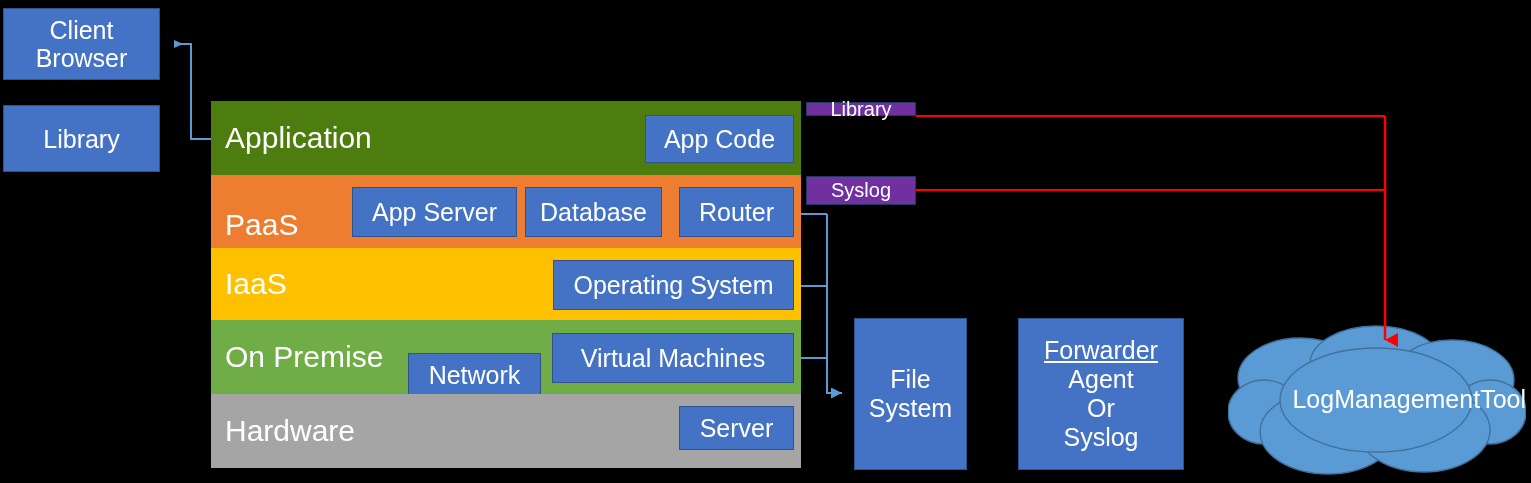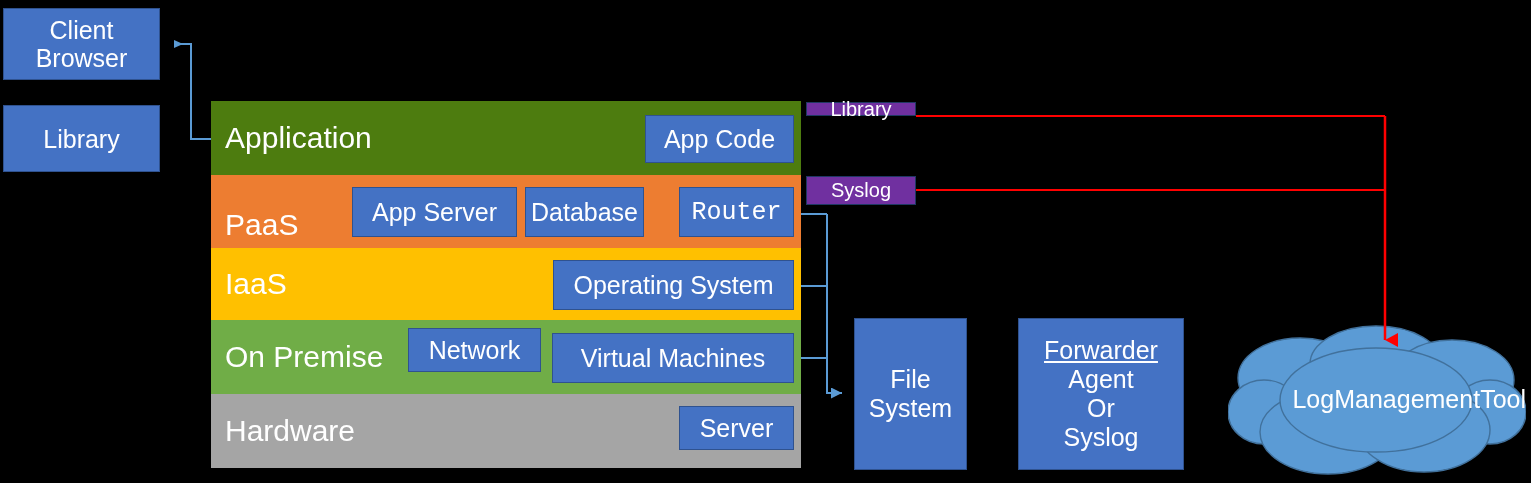--- a/index.html
+++ b/index.html
@@ -134,38 +134,38 @@
   <div class="inner-box" style="left:645px; top:115px; width:149px; height:48px;">
     <span>App Code</span>
   </div>
 
   <div class="layer" style="left:211px; top:175px; width:590px; height:73px; background:#ED7D31;">
     <span class="layer-label" style="left:14px; top:33px;">PaaS</span>
   </div>
   <div class="inner-box" style="left:352px; top:187px; width:165px; height:50px;">
     <span>App Server</span>
   </div>
-  <div class="inner-box" style="left:525px; top:187px; width:119px; height:50px;">
+  <div class="inner-box" style="left:525px; top:187px; width:137px; height:50px;">
     <span>Database</span>
   </div>
-  <div class="inner-box" style="left:679px; top:187px; width:115px; height:50px;font-family:Liberation Mono, monospace;">
+  <div class="inner-box" style="left:679px; top:187px; width:115px; height:50px;">
     <span>Router</span>
   </div>
 
   <div class="layer" style="left:211px; top:248px; width:590px; height:72px; background:#FFC000;">
     <span class="layer-label" style="left:14px; top:19px;">IaaS</span>
   </div>
   <div class="inner-box" style="left:553px; top:260px; width:241px; height:50px;">
     <span>Operating System</span>
   </div>
 
   <div class="layer" style="left:211px; top:320px; width:590px; height:74px; background:#70AD47;">
     <span class="layer-label" style="left:14px; top:20px;">On Premise</span>
   </div>
-  <div class="inner-box" style="left:408px; top:328px; width:133px; height:44px;">
+  <div class="inner-box" style="left:408px; top:353px; width:133px; height:44px;">
     <span>Network</span>
   </div>
   <div class="inner-box" style="left:552px; top:333px; width:242px; height:50px;">
     <span>Virtual Machines</span>
   </div>
 
   <div class="layer" style="left:211px; top:394px; width:590px; height:74px; background:#A5A5A5;">
     <span class="layer-label" style="left:14px; top:20px;">Hardware</span>
   </div>
   <div class="inner-box" style="left:679px; top:406px; width:115px; height:44px;">

